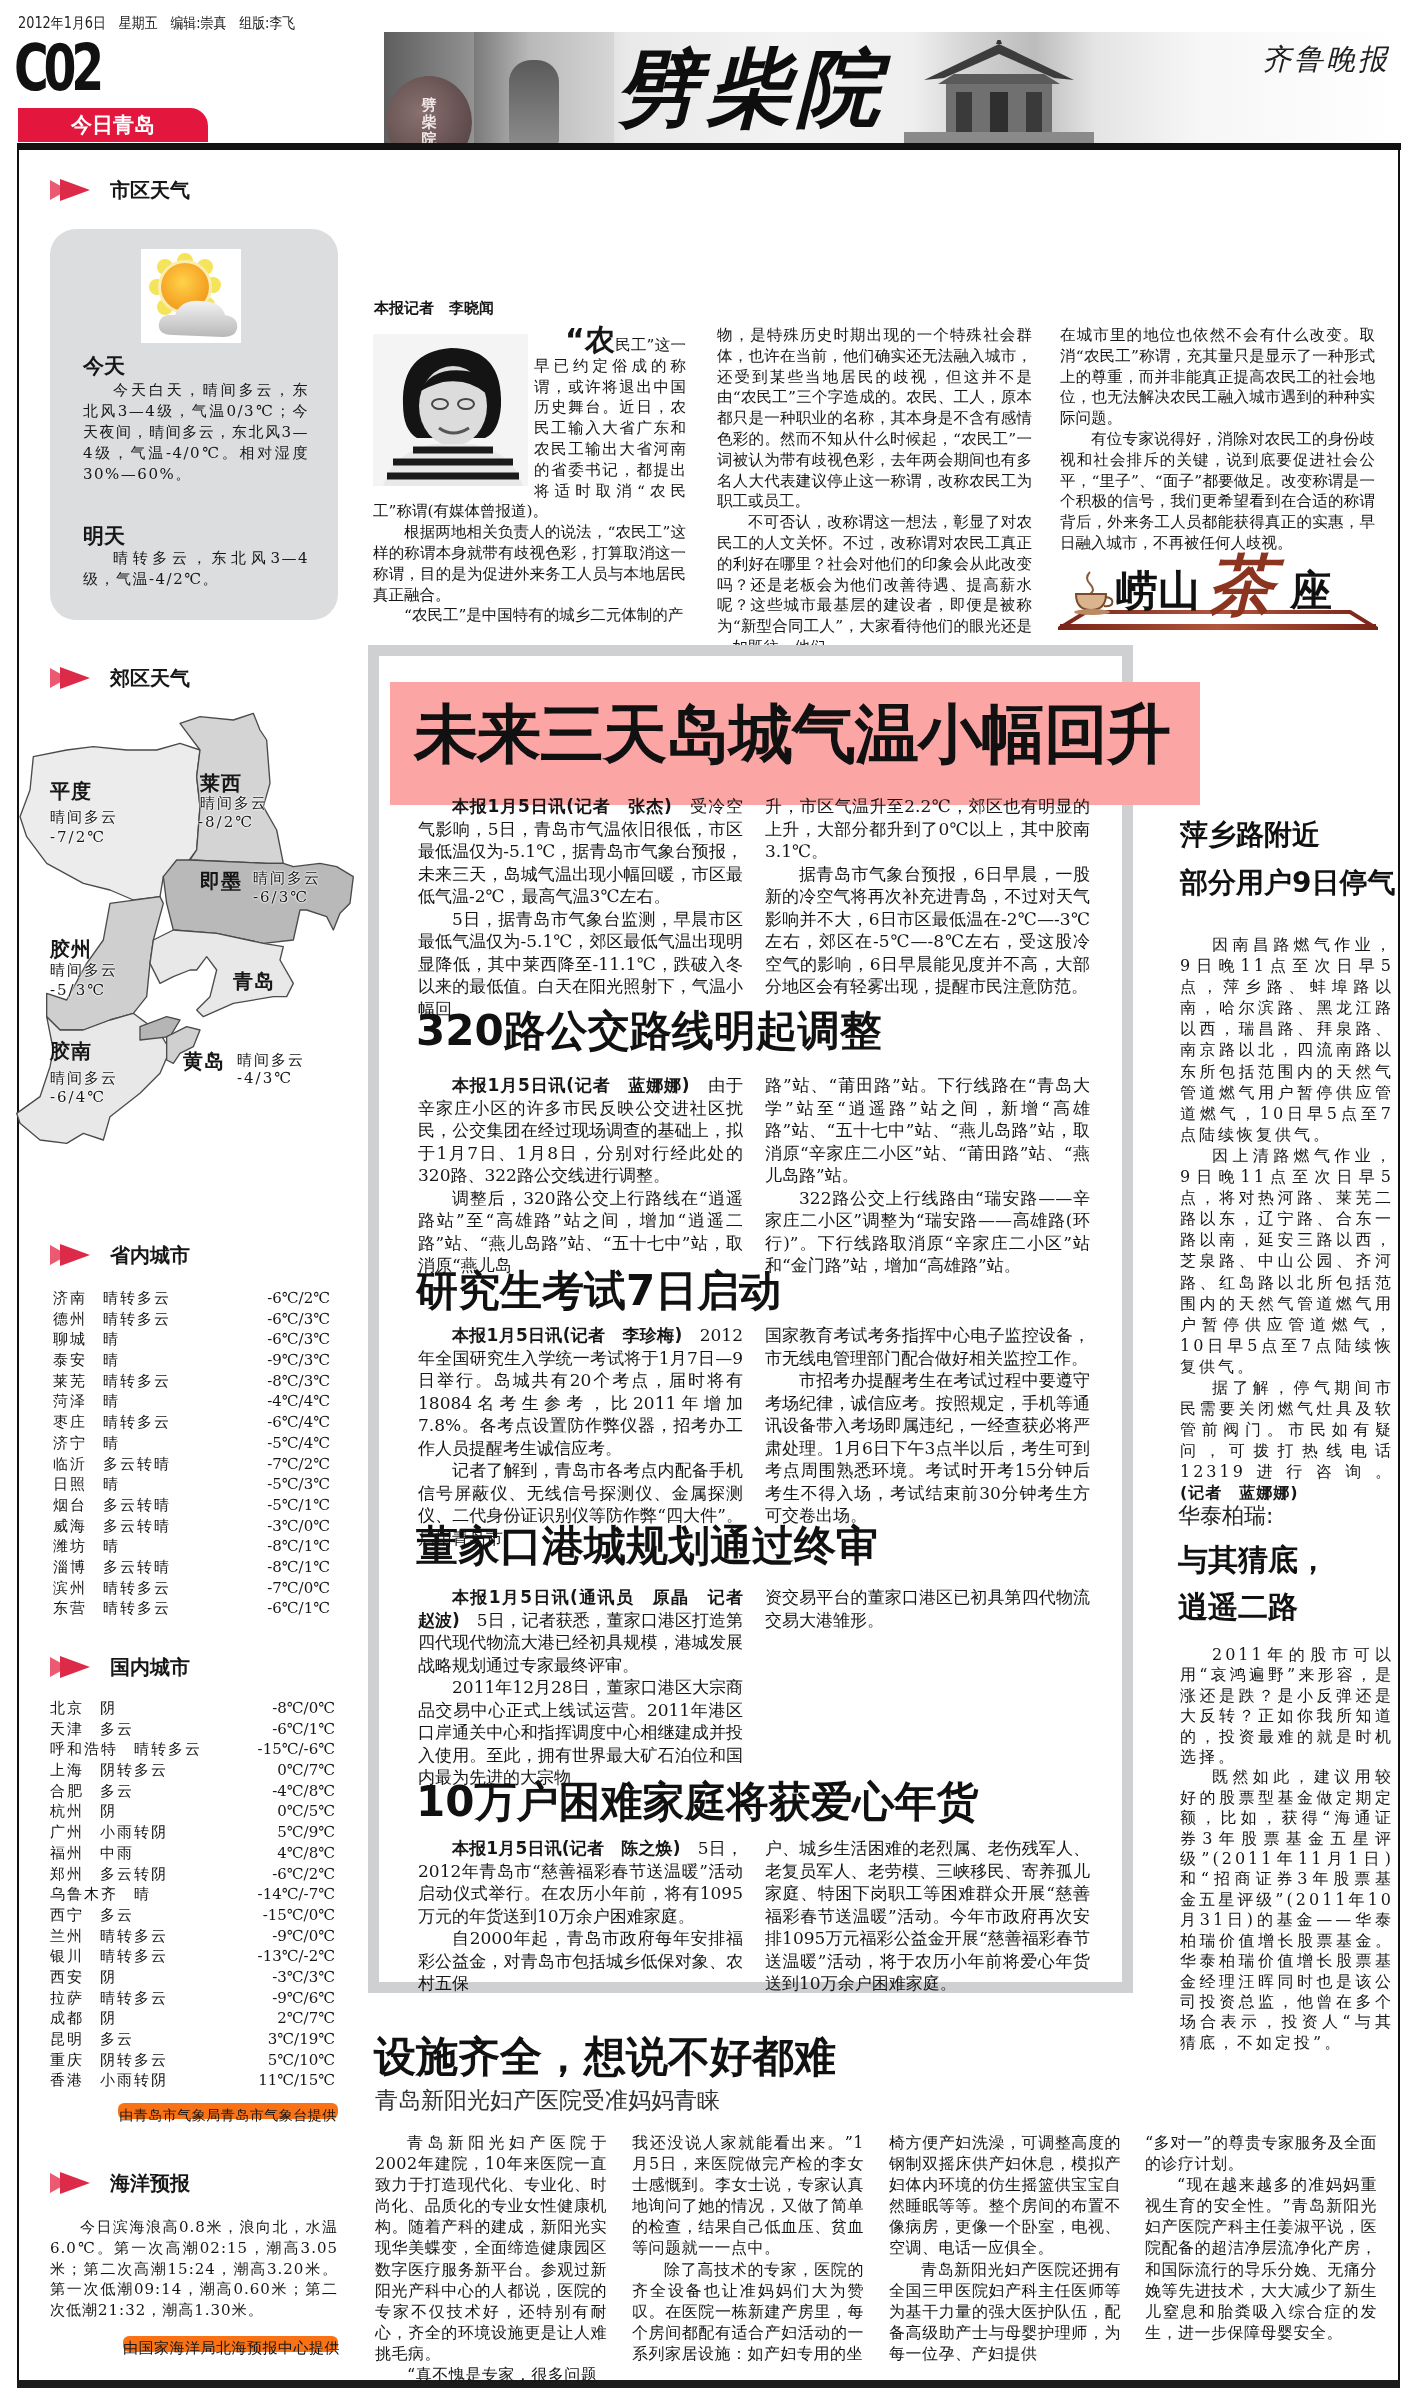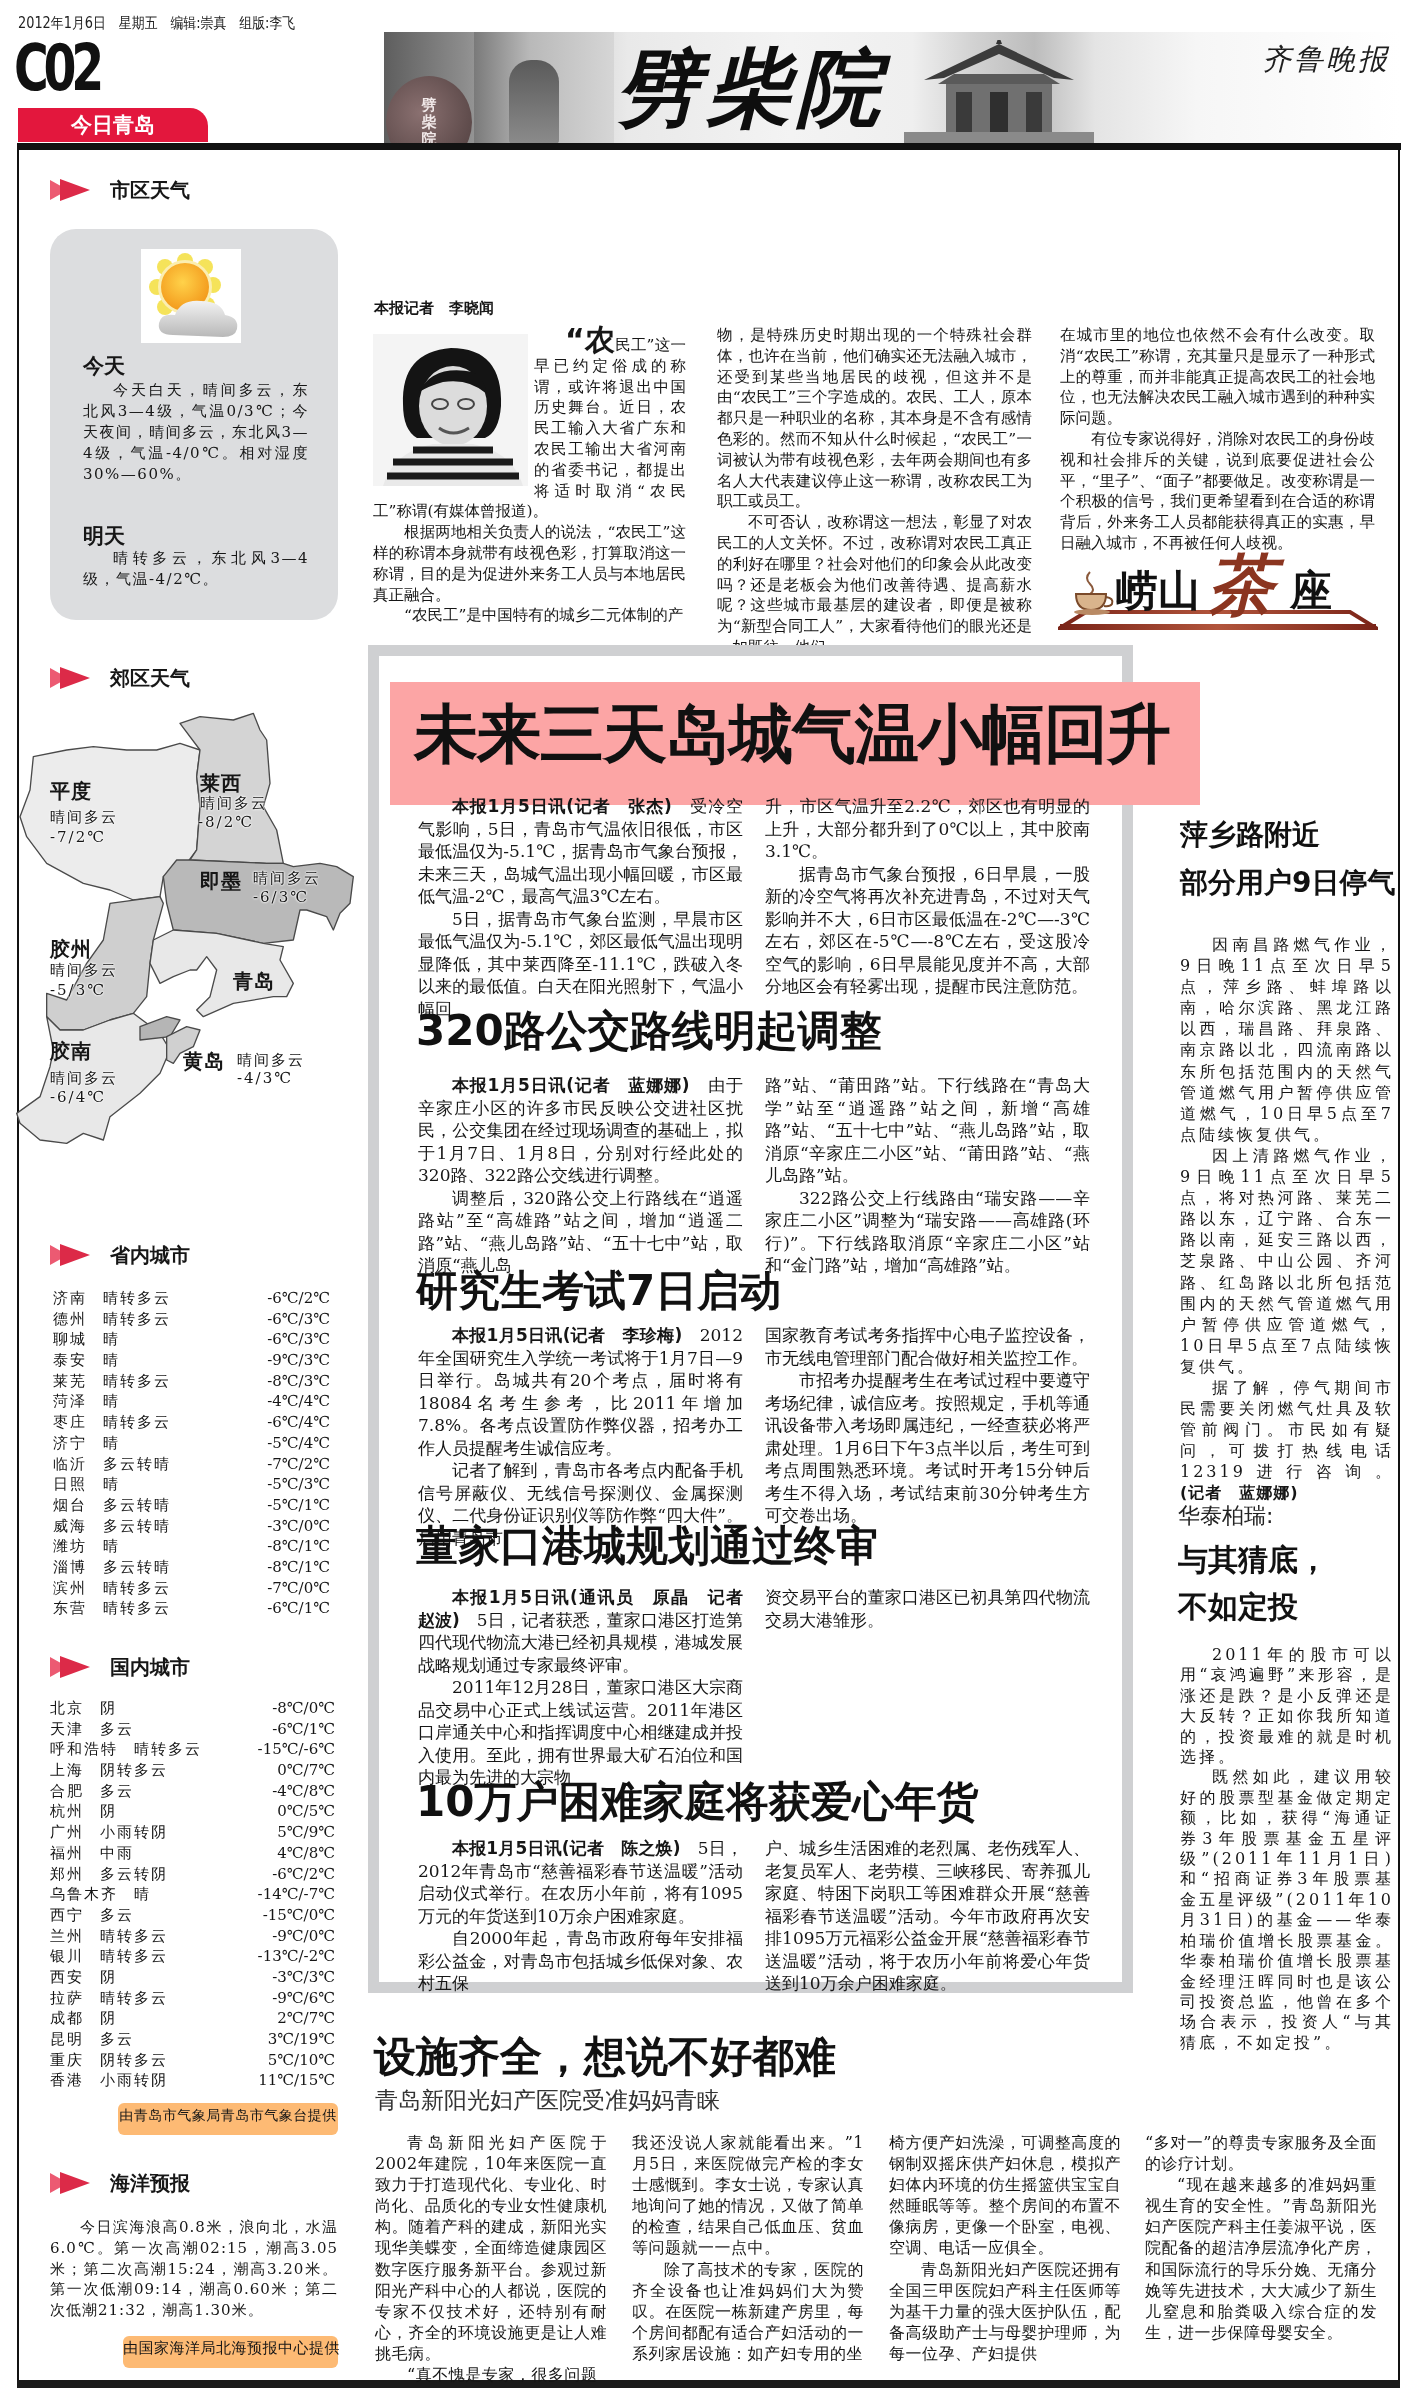--- a/index.html
+++ b/index.html
@@ -33,21 +33,21 @@
 .whead{font-family:"DejaVu Sans",sans-serif;font-weight:bold;font-size:21px;}
 .wtext{width:226px;font-size:15px;line-height:21px;letter-spacing:1.5px;text-align:justify;text-indent:2em;}
 .map{left:0;top:650px;width:360px;height:580px;}
 .mlab{font-size:15px;line-height:18px;letter-spacing:2px;white-space:nowrap;text-shadow:0 0 2px #fff,0 0 2px #fff,0 0 3px #fff;}
 .mname{font-family:"DejaVu Sans",sans-serif;font-weight:bold;font-size:20px;line-height:22px;white-space:nowrap;letter-spacing:1px;}
 .wlist{font-size:15px;}
 .wrow{display:flex;height:20.7px;line-height:20.7px;white-space:nowrap;}
 .wcity{min-width:34px;margin-right:16px;letter-spacing:2px;}
 .wcond{flex:1;letter-spacing:2px;}
 .wtemp{text-align:right;}
-.source{height:32px;background:#fdba74;border-radius:6px;font-family:"DejaVu Sans",sans-serif;font-size:14px;line-height:24px;text-align:center;white-space:nowrap;letter-spacing:0.5px;}
+.source{height:16px;background:#f97316;border-radius:6px;font-family:"DejaVu Sans",sans-serif;font-size:14px;line-height:24px;text-align:center;white-space:nowrap;letter-spacing:0.5px;}
 
 
 .ttitle{left:372px;top:196px;font-family:"DejaVu Sans",sans-serif;font-weight:bold;font-size:60px;line-height:68px;white-space:nowrap;color:#111;letter-spacing:-1px;}
 .byline{left:374px;top:299px;font-family:"DejaVu Sans",sans-serif;font-weight:bold;font-size:15px;white-space:nowrap;}
 .tcol{position:absolute;width:313px;font-size:15.5px;line-height:20.8px;text-align:justify;}
 .tcol p,.mcol p,.rcol p,.bcol p{margin:0;text-indent:2em;}
 .tcol p.c,.mcol p.c,.rcol p.c,.bcol p.c{text-indent:0;}
 .photo{float:left;width:155px;height:152px;margin:4px 6px 2px 0;}
 .dropcap{font-family:"DejaVu Sans",sans-serif;font-weight:bold;font-size:30px;line-height:20px;}
 .tea{left:1058px;top:556px;width:320px;height:74px;}
@@ -505,21 +505,21 @@
   <div class="a rtitle" style="top:818px">萍乡路附近</div>
   <div class="a rtitle" style="top:866px">部分用户9日停气</div>
   <div class="rcol" style="top:934px">
     <p>因南昌路燃气作业，9日晚11点至次日早5点，萍乡路、蚌埠路以南，哈尔滨路、黑龙江路以西，瑞昌路、拜泉路、南京路以北，四流南路以东所包括范围内的天然气管道燃气用户暂停供应管道燃气，10日早5点至7点陆续恢复供气。</p>
     <p>因上清路燃气作业，9日晚11点至次日早5点，将对热河路、莱芜二路以东，辽宁路、合东一路以南，延安三路以西，芝泉路、中山公园、齐河路、红岛路以北所包括范围内的天然气管道燃气用户暂停供应管道燃气，10日早5点至7点陆续恢复供气。</p>
     <p><span>据了解，停气期间市民需要关闭燃气灶具及软管前阀门。市民如有疑问，可拨打热线电话12319进行咨询。</span>　　<span class="sig">(记者　蓝娜娜)</span></p>
   </div>
 
   <div class="a rkicker">华泰柏瑞:</div>
   <div class="a rtitle" style="top:1543px;font-size:30px;left:1178px">与其猜底，</div>
-  <div class="a rtitle" style="top:1590px;font-size:30px;left:1178px">不如定投</div>
+  <div class="a rtitle" style="top:1590px;font-size:30px;left:1178px">逍遥二路</div>
   <div class="rcol" style="top:1645px;line-height:20.4px">
     <p>2011年的股市可以用“哀鸿遍野”来形容，是涨还是跌？是小反弹还是大反转？正如你我所知道的，投资最难的就是时机选择。</p>
     <p>既然如此，建议用较好的股票型基金做定期定额，比如，获得“海通证券3年股票基金五星评级”(2011年11月1日)和“招商证券3年股票基金五星评级”(2011年10月31日)的基金——华泰柏瑞价值增长股票基金。华泰柏瑞价值增长股票基金经理汪晖同时也是该公司投资总监，他曾在多个场合表示，投资人“与其猜底，不如定投”。</p>
   </div>
 
   <div class="a btitle">设施齐全，想说不好都难</div>
   <div class="a bsub">青岛新阳光妇产医院受准妈妈青睐</div>
   <div class="bcol" style="left:375px">
     <p>青岛新阳光妇产医院于2002年建院，10年来医院一直致力于打造现代化、专业化、时尚化、品质化的专业女性健康机构。随着产科的建成，新阳光实现华美蝶变，全面缔造健康园区数字医疗服务新平台。参观过新阳光产科中心的人都说，医院的专家不仅技术好，还特别有耐心，齐全的环境设施更是让人难挑毛病。</p>
     <p>“真不愧是专家，很多问题</p>

